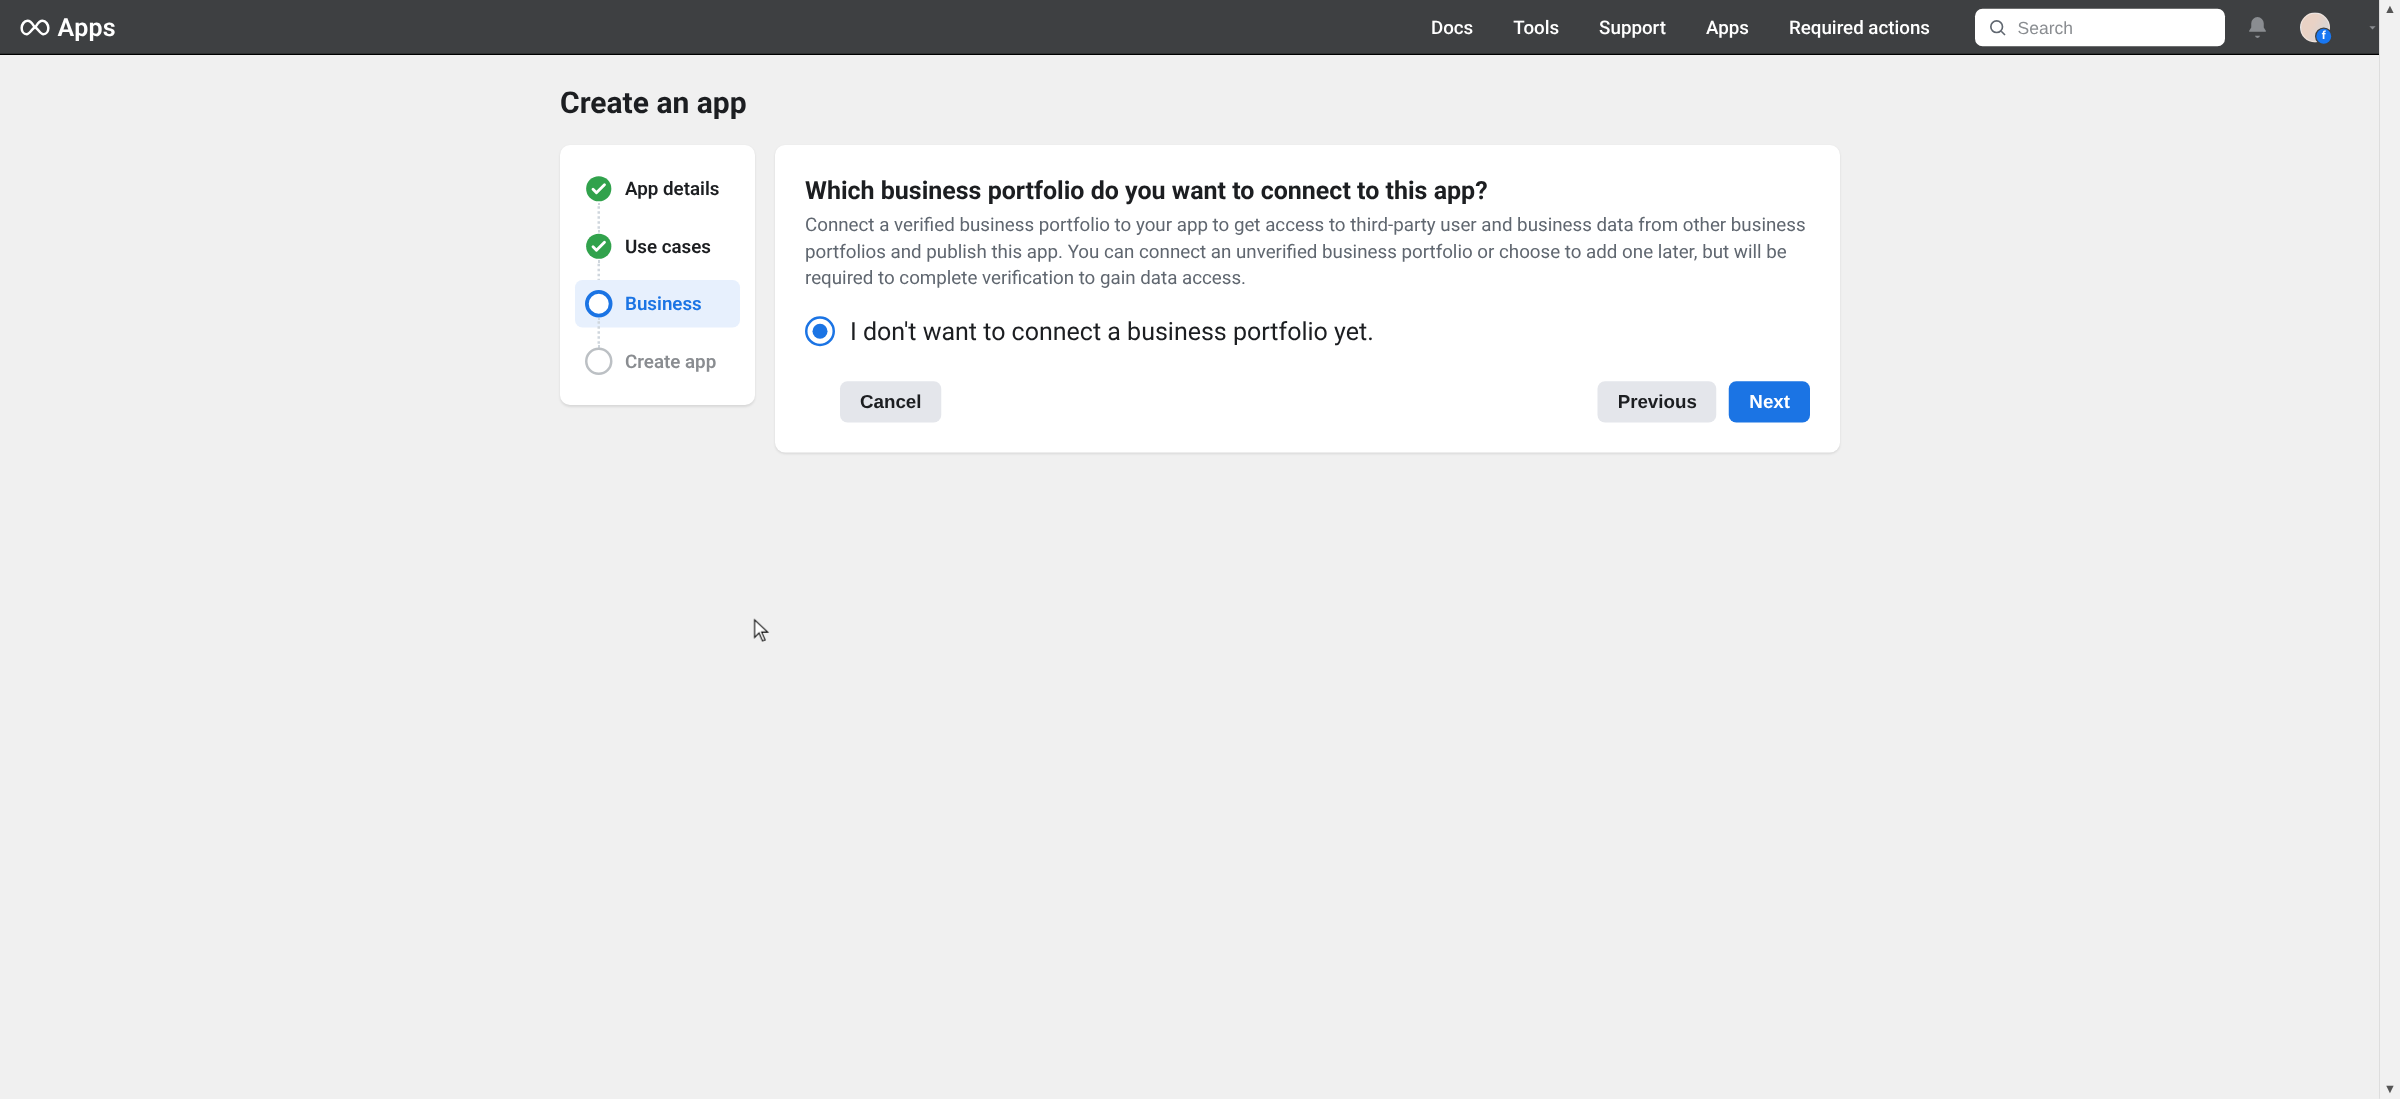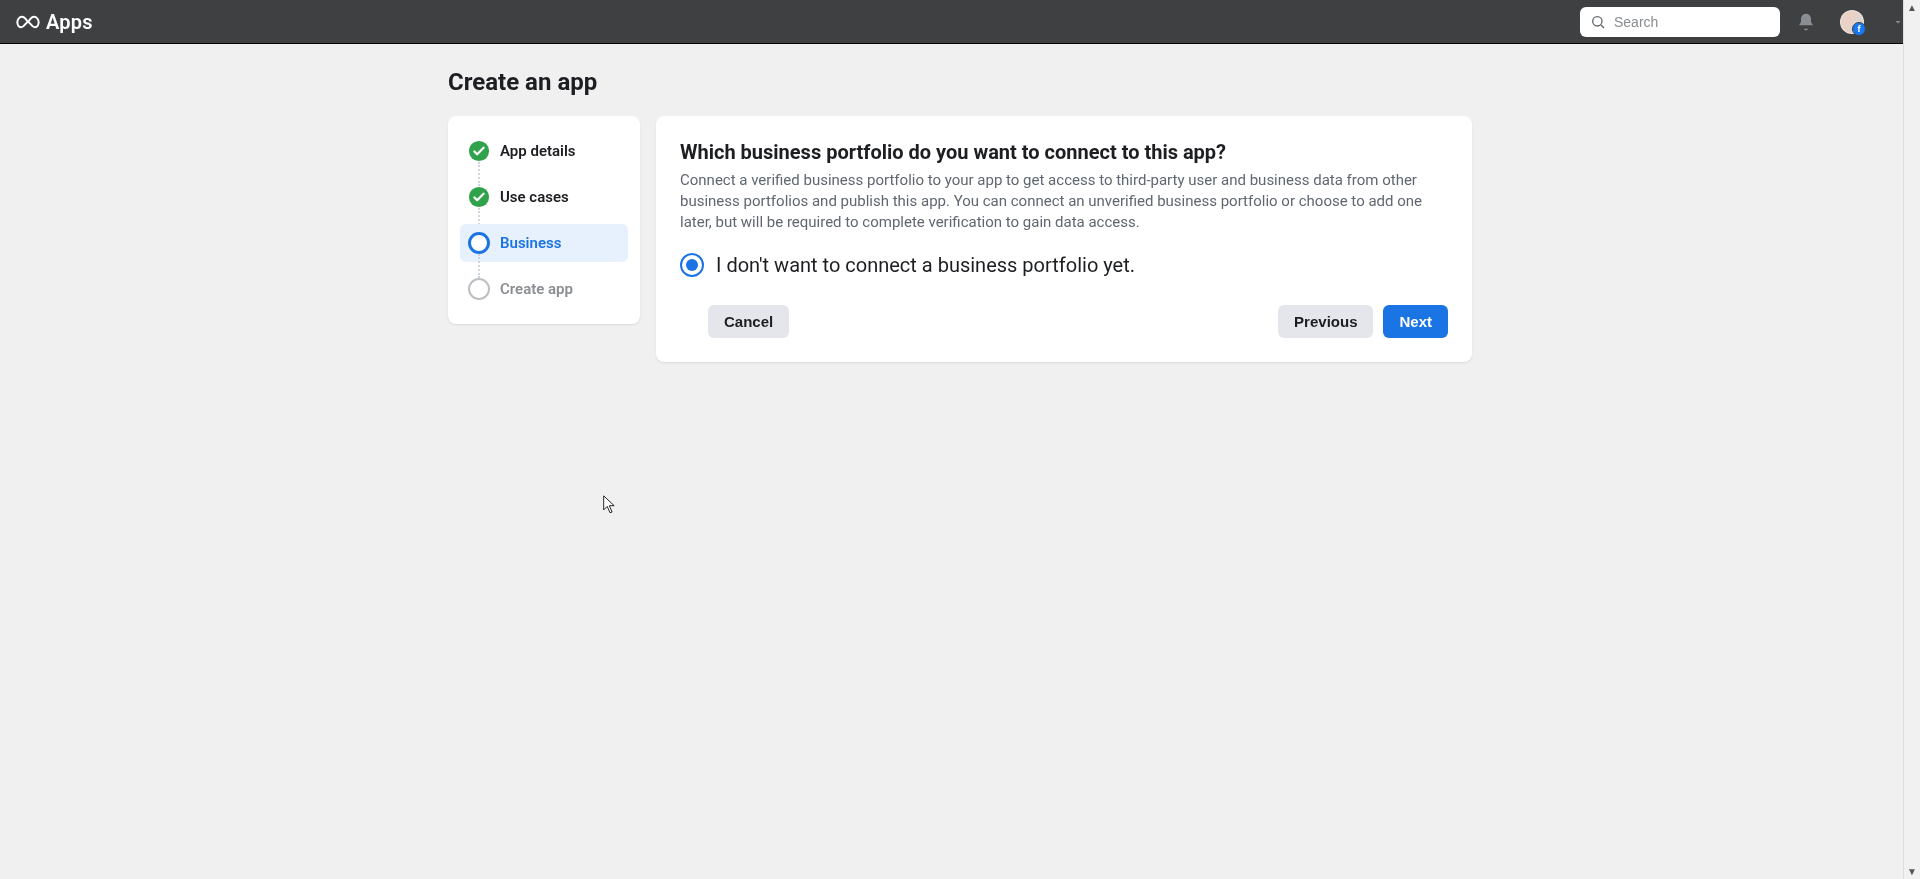--- a/index.html
+++ b/index.html
@@ -122,21 +122,21 @@
     .layout {
       display: flex;
       gap: 16px;
       align-items: flex-start;
     }
     .steps-card {
       background: #fff;
       border-radius: 8px;
       box-shadow: 0 1px 2px rgba(0,0,0,0.1);
       padding: 16px 12px;
-      width: 192px;
+      width: 156px;
       flex-shrink: 0;
     }
     .step {
       display: flex;
       align-items: center;
       gap: 10px;
       padding: 8px 8px;
       border-radius: 6px;
       position: relative;
     }
@@ -282,20 +282,27 @@
 <body>
 
 <div class="topbar">
   <div class="meta-logo">
     <svg viewBox="0 0 36 24" fill="none" xmlns="http://www.w3.org/2000/svg">
       <path d="M9 4C5 4 2 8.5 2 12.5C2 16.5 4.4 20 8 20C12 20 15 12 18 12C21 12 24 20 28 20C31.6 20 34 16.5 34 12.5C34 8.5 31 4 27 4C22 4 20 10 18 12C16 10 14 4 9 4Z" stroke="white" stroke-width="3" stroke-linejoin="round"></path>
     </svg>
     <span>Apps</span>
   </div>
   <div class="nav-spacer"></div>
+  <nav class="nav-links">
+    <a href="#">Docs</a>
+    <a href="#">Tools</a>
+    <a href="#">Support</a>
+    <a href="#">Apps</a>
+    <a href="#">Required actions</a>
+  </nav>
   <div class="search-wrap">
     <svg viewBox="0 0 24 24" fill="none" stroke="currentColor" stroke-width="2">
       <circle cx="11" cy="11" r="7"></circle>
         <line x1="21" y1="21" x2="16.5" y2="16.5"></line>
     </svg>
     <input type="text" placeholder="Search" style="">
   </div>
   <div class="topbar-right">
     <svg class="bell-icon" width="20" height="20" viewBox="0 0 24 24" fill="currentColor">
       <path d="M12 2a6 6 0 0 0-6 6v4l-2 3v1h16v-1l-2-3V8a6 6 0 0 0-6-6zm0 20a2.5 2.5 0 0 0 2.45-2h-4.9A2.5 2.5 0 0 0 12 22z"></path>

